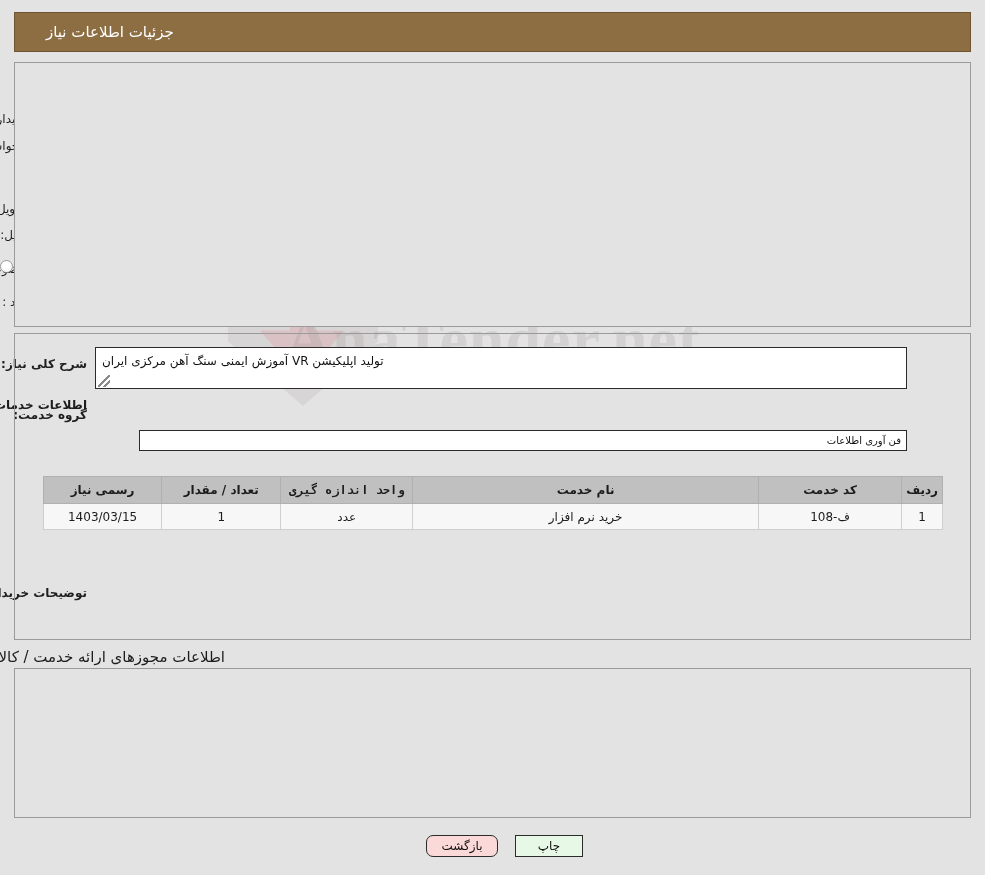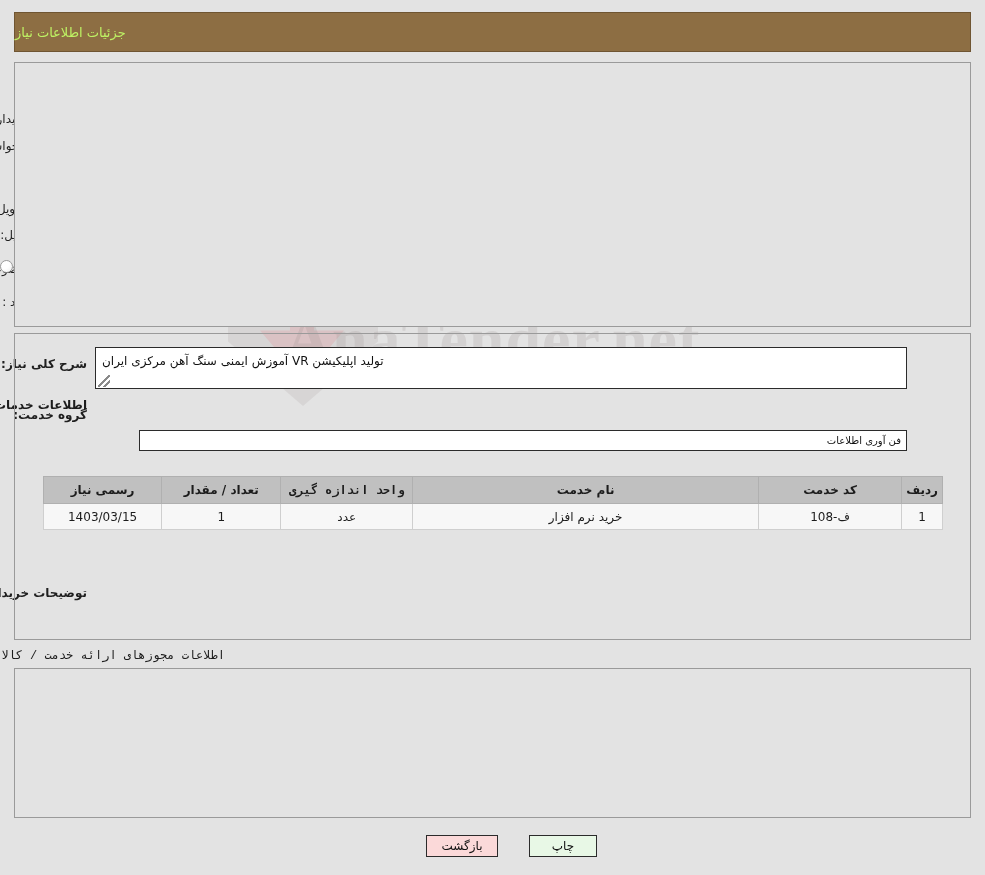--- a/index.html
+++ b/index.html
@@ -48,22 +48,22 @@
   
   .titlebar {
     position: absolute; left: 14px; top: 12px;
     width: 957px; height: 40px;
     background: #8d6e43;
     border: 1px solid #6f5532;
     display: flex; align-items: center;
     z-index: 3;
   }
   .titlebar .t {
-    color: #bef264; font-size: 13px; font-weight: normal;
-    padding-right: 16px; margin-right: auto;
+    color: #ffffff; font-size: 15px; font-weight: normal;
+    padding-right: 16px; margin-right: auto; margin-left: 31px;
   }
 
   
   .panel {
     position: absolute;
     background: #e3e3e3;
     border: 1px solid #9a9a9a;
     z-index: 2;
   }
   .panel-1 { left: 14px; top: 62px; width: 957px; height: 265px; }
@@ -162,21 +162,21 @@
     border: 1px solid #cfcfcf;
     height: 26px; padding: 2px 4px;
     text-align: center; color: #1c1c1c;
   }
 
   .sect-title {
     position: absolute; font-size: 12px; font-weight: bold; color: #1c1c1c;
     white-space: nowrap;
   }
   .sect-plain {
-    position: absolute; font-size: 12px; color: #1c1c1c; white-space: nowrap; font-family: Liberation Mono, monospace;
+    position: absolute; font-size: 15px; color: #1c1c1c; white-space: nowrap;
   }
 
   
   .sel {
     position: absolute;
     background: #fdfdef; border: 1px solid #2b2b2b;
     height: 22px; line-height: 20px; font-size: 12px;
     padding: 0 6px; color: #222;
     display: flex; align-items: center; justify-content: space-between;
     flex-direction: row-reverse; cursor: pointer;
@@ -337,16 +337,16 @@
     </tbody>
   </table>
 
   <div class="sel" style="right:325px; top:761px; width:372px;">
     <span class="chev">▾</span>
     <span>--</span>
   </div>
 
   <div class="btn-link" style="right:66px; top:761px; width:143px;">مشاهده مجوز</div>
 
-  <div class="btm-btn btn-print" style="left:529px; top:835px; width:68px;">چاپ</div>
-  <div class="btm-btn btn-back" style="left:426px; top:835px; width:72px;">بازگشت</div>
+  <div class="btm-btn btn-print" style="left:515px; top:835px; width:68px;">چاپ</div>
+  <div class="btm-btn btn-back" style="left:426px; top:835px; width:72px;border-radius:7px;">بازگشت</div>
 
 </div>
 
 </body></html>

